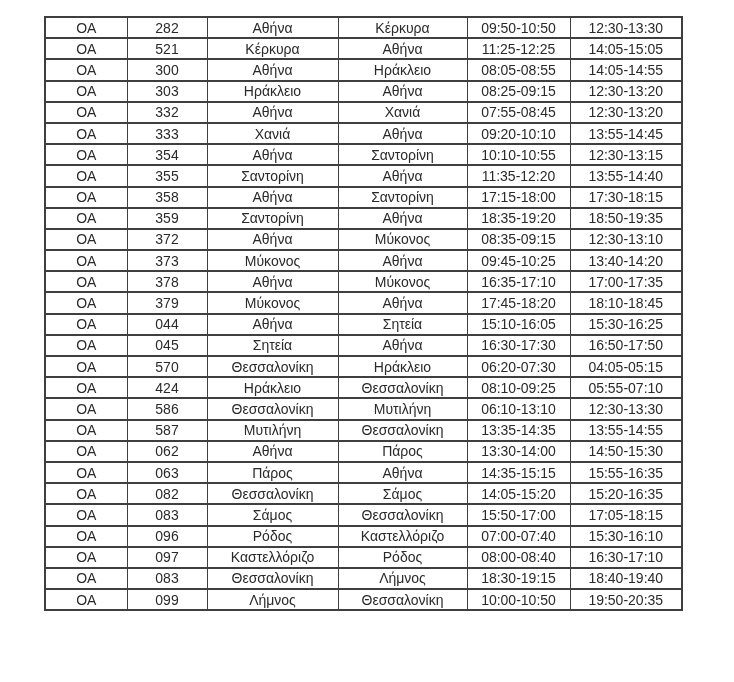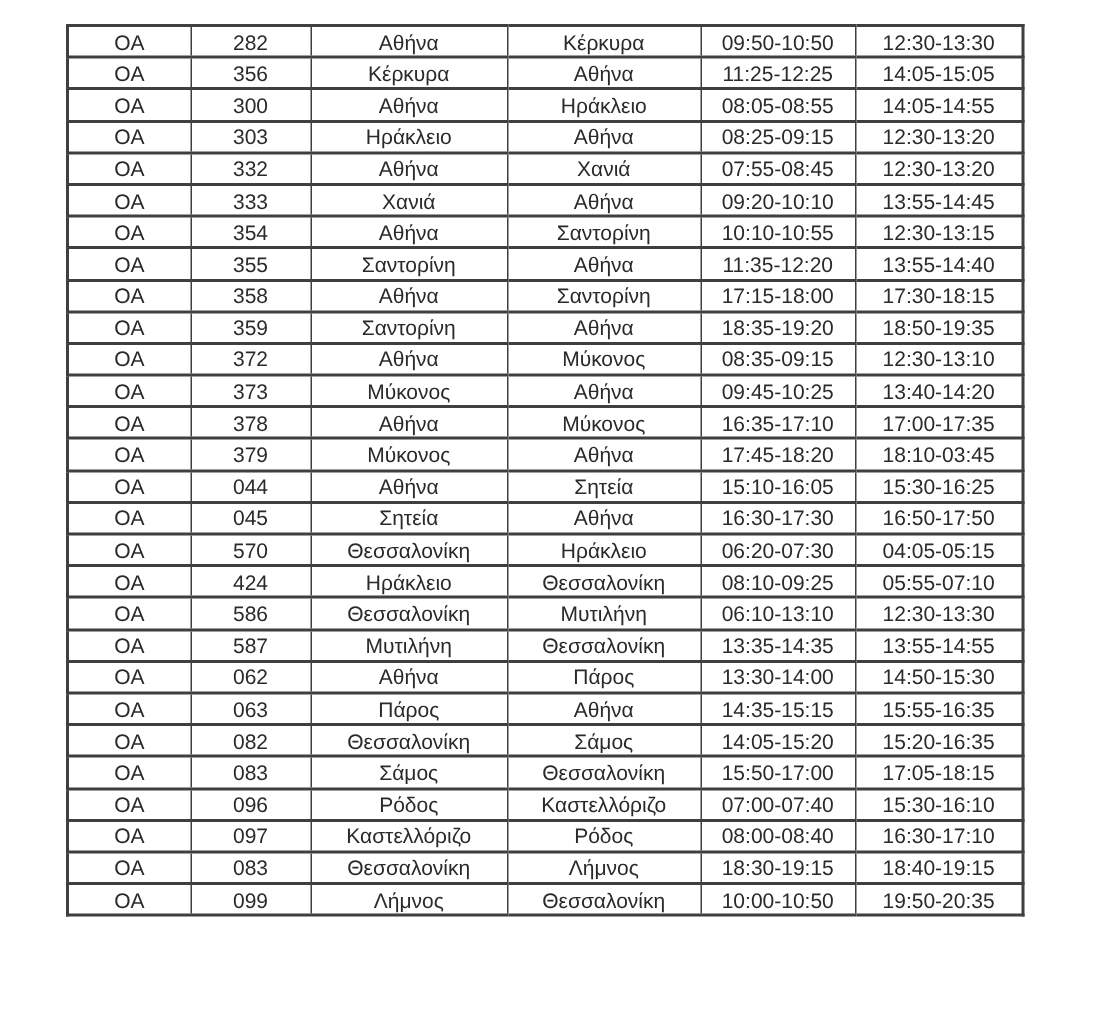--- a/index.html
+++ b/index.html
@@ -66,21 +66,21 @@
         <tr>
           <td>OA</td>
           <td>282</td>
           <td>Αθήνα</td>
           <td>Κέρκυρα</td>
           <td>09:50-10:50</td>
           <td>12:30-13:30</td>
         </tr>
         <tr>
           <td>OA</td>
-          <td>356</td>
+          <td>521</td>
           <td>Κέρκυρα</td>
           <td>Αθήνα</td>
           <td>11:25-12:25</td>
           <td>14:05-15:05</td>
         </tr>
         <tr>
           <td>OA</td>
           <td>300</td>
           <td>Αθήνα</td>
           <td>Ηράκλειο</td>
@@ -166,21 +166,21 @@
           <td>Μύκονος</td>
           <td>16:35-17:10</td>
           <td>17:00-17:35</td>
         </tr>
         <tr>
           <td>OA</td>
           <td>379</td>
           <td>Μύκονος</td>
           <td>Αθήνα</td>
           <td>17:45-18:20</td>
-          <td>18:10-03:45</td>
+          <td>18:10-18:45</td>
         </tr>
         <tr>
           <td>OA</td>
           <td>044</td>
           <td>Αθήνα</td>
           <td>Σητεία</td>
           <td>15:10-16:05</td>
           <td>15:30-16:25</td>
         </tr>
         <tr>
@@ -270,21 +270,21 @@
           <td>Ρόδος</td>
           <td>08:00-08:40</td>
           <td>16:30-17:10</td>
         </tr>
         <tr>
           <td>OA</td>
           <td>083</td>
           <td>Θεσσαλονίκη</td>
           <td>Λήμνος</td>
           <td>18:30-19:15</td>
-          <td>18:40-19:15</td>
+          <td>18:40-19:40</td>
         </tr>
         <tr>
           <td>OA</td>
           <td>099</td>
           <td>Λήμνος</td>
           <td>Θεσσαλονίκη</td>
           <td>10:00-10:50</td>
           <td>19:50-20:35</td>
         </tr>
       </tbody>

